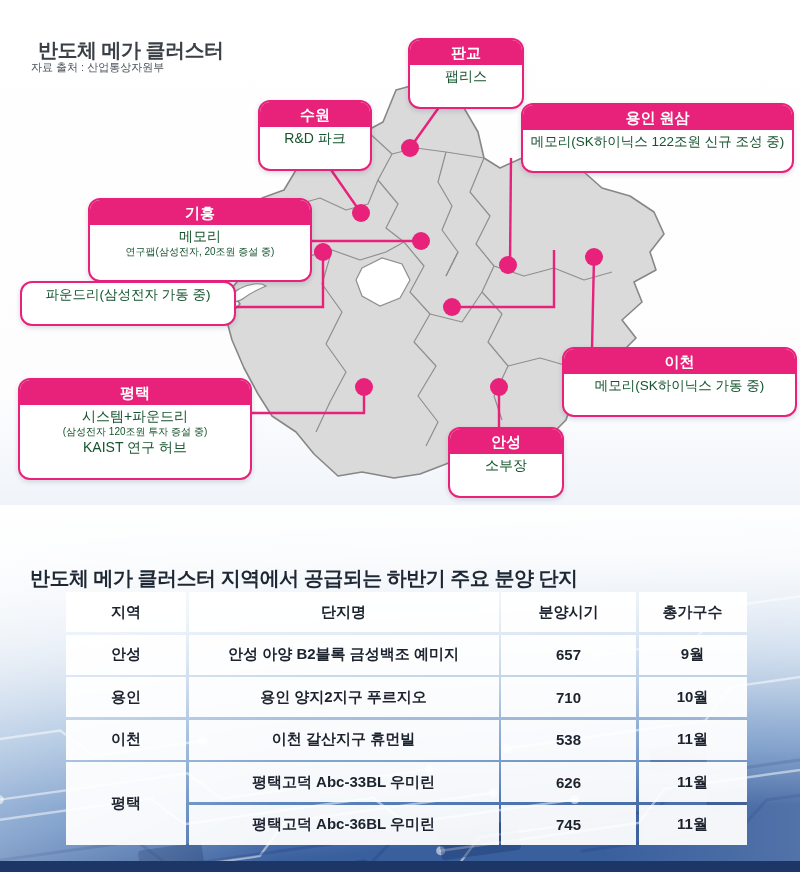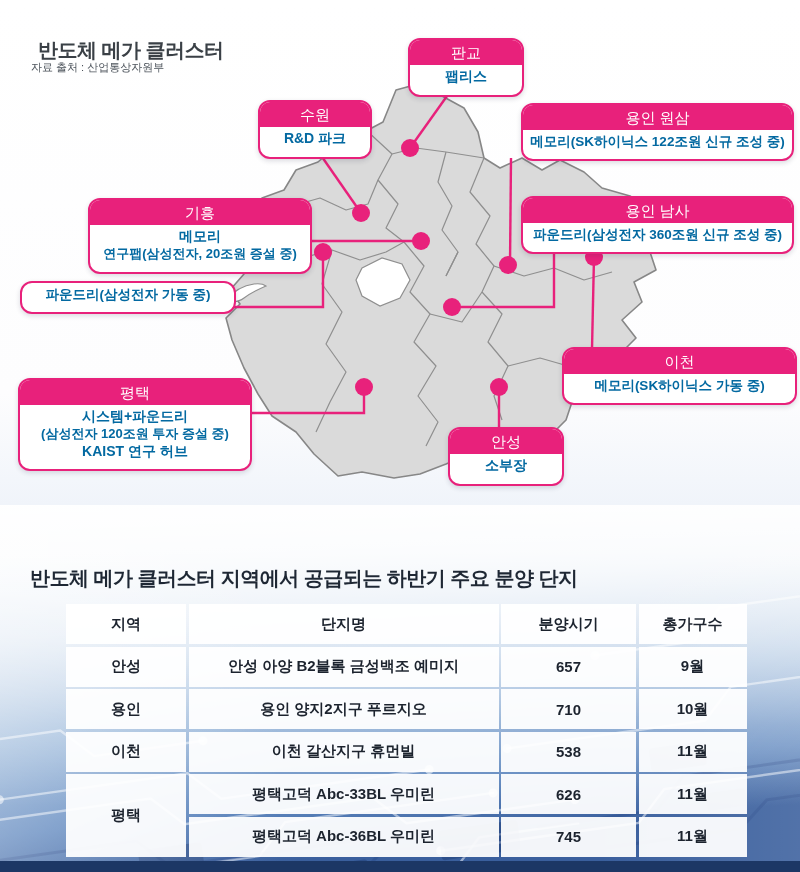--- a/index.html
+++ b/index.html
@@ -10,25 +10,25 @@
   .map-section{position:absolute;left:0;top:0;width:800px;height:505px;
     background:linear-gradient(180deg,#ffffff 0%,#fdfdfe 78%,#f0f4fa 100%);}
   .page-title{position:absolute;left:38px;top:24px;font-size:20px;font-weight:700;color:#3a4046;letter-spacing:-0.5px;}
   .page-source{position:absolute;left:31px;top:60px;font-size:11px;font-weight:500;color:#4c535b;}
 
   .map-svg{position:absolute;left:0;top:0;width:800px;height:505px;}
 
   
   .callout{position:absolute;border:2px solid #E8217B;border-radius:12px;background:#fff;
     overflow:hidden;box-shadow:0 2px 5px rgba(40,40,70,.16);text-align:center;}
-  .co-head{background:#E8217B;color:#fff;font-weight:400;font-size:15px;height:25px;line-height:25px;}
+  .co-head{background:#E8217B;color:#fff;font-weight:700;font-size:15px;height:25px;line-height:25px;}
   .co-body{display:flex;flex-direction:column;justify-content:center;align-items:center;
-    color:#0369a1;font-weight:700;padding:3px 4px 9px;}
+    color:#14532d;font-weight:400;padding:3px 4px 21px;}
   .co-line{font-size:14px;line-height:1.28;white-space:nowrap;}
-  .co-line.small{font-size:13px;}
+  .co-line.small{font-size:10px;}
 
   .co-pangyo    {left:408px;top:38px; width:112px;}
   .co-suwon     {left:258px;top:100px;width:110px;}
   .co-wonsam    {left:521px;top:103px;width:269px;}
   .co-giheung   {left:88px; top:180px;width:220px;margin-top:18px;}
   .co-namsa     {left:521px;top:196px;width:269px;}
   .co-hwaseong  {left:20px; top:281px;width:212px;}
   .co-pyeongtaek{left:18px; top:378px;width:230px;}
   .co-icheon    {left:562px;top:347px;width:231px;}
   .co-anseong   {left:448px;top:427px;width:112px;}
@@ -39,21 +39,21 @@
   .circuit-svg{position:absolute;left:0;top:0;width:800px;height:367px;filter:blur(0.6px);}
   .photo-fade{position:absolute;left:0;top:0;width:800px;height:367px;
     background:linear-gradient(180deg,rgba(255,255,255,.97) 0%,rgba(255,255,255,.9) 13%,
       rgba(255,255,255,.6) 36%,rgba(255,255,255,.22) 60%,rgba(255,255,255,0) 82%);}
   .photo-fade2{position:absolute;left:0;top:0;width:800px;height:367px;
     background:linear-gradient(90deg,rgba(255,255,255,.30) 0%,rgba(255,255,255,0) 35%,rgba(255,255,255,0) 75%,rgba(255,255,255,.12) 100%);}
   .bottom-band{position:absolute;left:0;bottom:0;width:800px;height:11px;background:#1c3765;}
 
   .table-title{position:absolute;left:30px;top:20px;font-size:20px;font-weight:700;color:#1e2734;letter-spacing:-0.5px;margin-top:40px;}
 
-  .housing-table{position:absolute;left:66px;top:99px;display:grid;
+  .housing-table{position:absolute;left:66px;top:87px;display:grid;
     grid-template-columns:120px 310px 135px 108px;
     grid-template-rows:40px repeat(5,40px);
     gap:2.5px;}
   .cell{background:rgba(255,255,255,.94);display:flex;align-items:center;justify-content:center;
     font-size:15px;font-weight:600;color:#1c232e;white-space:nowrap;}
   .cell.head{font-weight:600;}
   .cell.region-span{grid-row:span 2;}
 </style>
 </head>
 <body>
@@ -141,26 +141,20 @@
     </div>
 
     <div class="callout co-giheung">
       <div class="co-head">기흥</div>
       <div class="co-body">
         <div class="co-line">메모리</div>
         <div class="co-line small">연구팹(삼성전자, 20조원 증설 중)</div>
       </div>
     </div>
 
-    <div class="callout co-namsa">
-      <div class="co-head">용인 남사</div>
-      <div class="co-body">
-        <div class="co-line">파운드리(삼성전자 360조원 신규 조성 중)</div>
-      </div>
-    </div>
 
     <div class="callout co-hwaseong">
       <div class="co-body">
         <div class="co-line">파운드리(삼성전자 가동 중)</div>
       </div>
     </div>
 
     <div class="callout co-pyeongtaek">
       <div class="co-head">평택</div>
       <div class="co-body">

